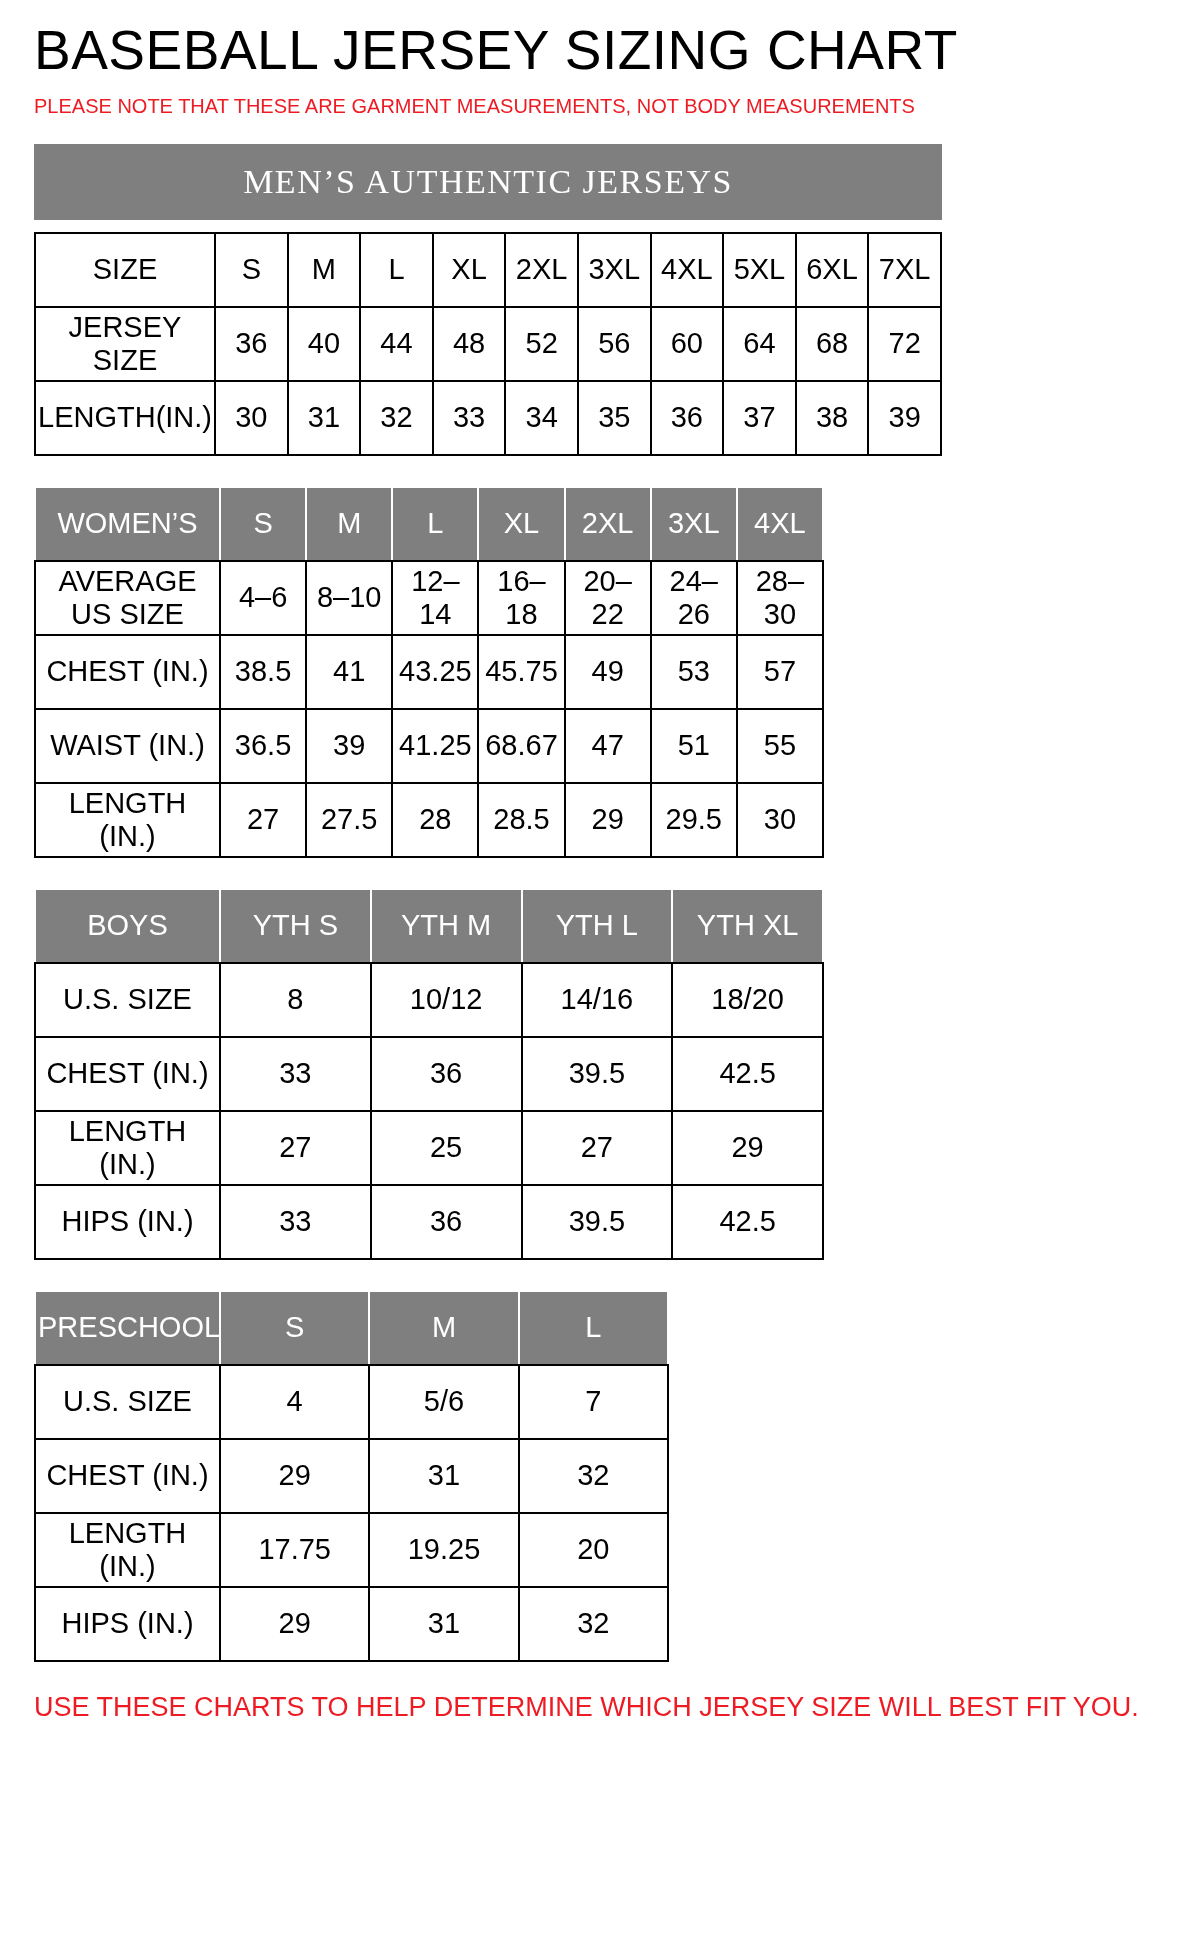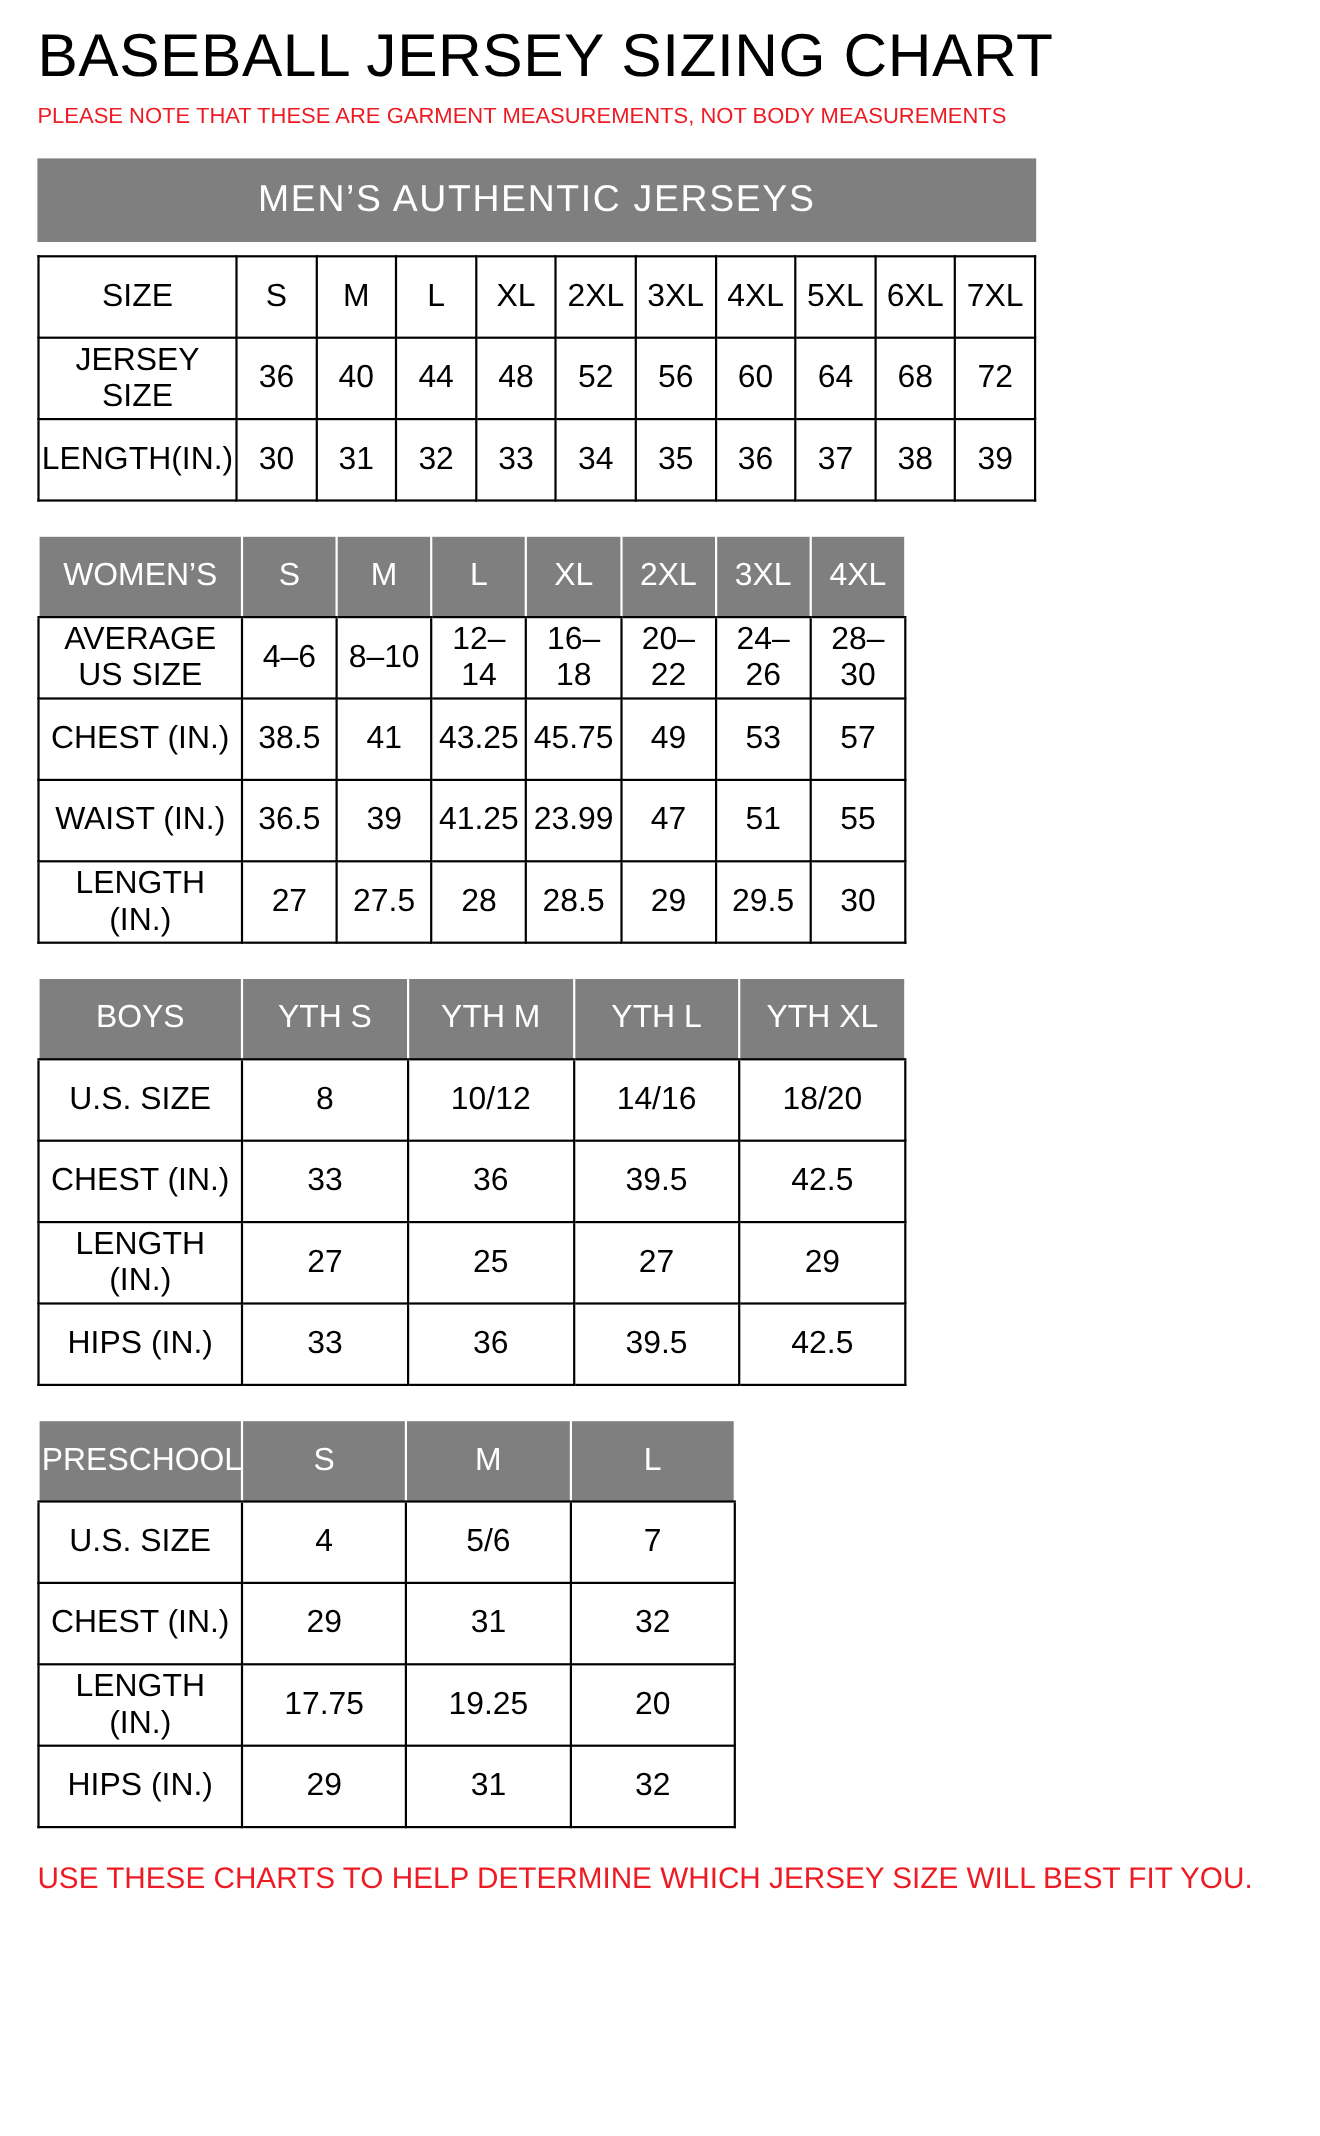--- a/index.html
+++ b/index.html
@@ -31,20 +31,21 @@
     width: 908px;
     height: 76px;
     background: #7f7f7f;
     color: #fff;
     font-size: 34px;
     letter-spacing: 1.5px;
     display: flex;
     align-items: center;
     justify-content: center;
     margin: 0 0 12px 0;
+    font-family: Liberation Serif, serif;
   }
 
   table.tbl {
     border-collapse: collapse;
     table-layout: fixed;
     margin: 0 4px 30px 0;
   }
   .tbl th, .tbl td {
     border: 2px solid #000;
     font-weight: 400;
@@ -187,21 +188,21 @@
           <td>45.75</td>
           <td>49</td>
           <td>53</td>
           <td>57</td>
         </tr>
         <tr>
           <td>WAIST (IN.)</td>
           <td>36.5</td>
           <td>39</td>
           <td>41.25</td>
-          <td>23.99</td>
+          <td>68.67</td>
           <td>47</td>
           <td>51</td>
           <td>55</td>
         </tr>
         <tr>
           <td>LENGTH (IN.)</td>
           <td>27</td>
           <td>27.5</td>
           <td>28</td>
           <td>28.5</td>

